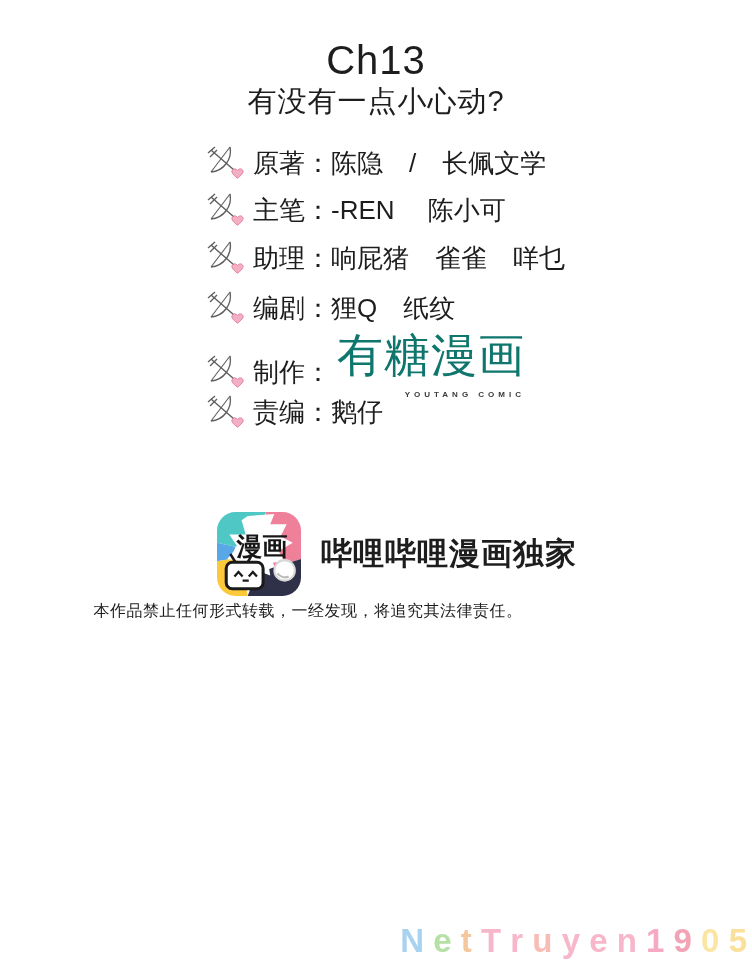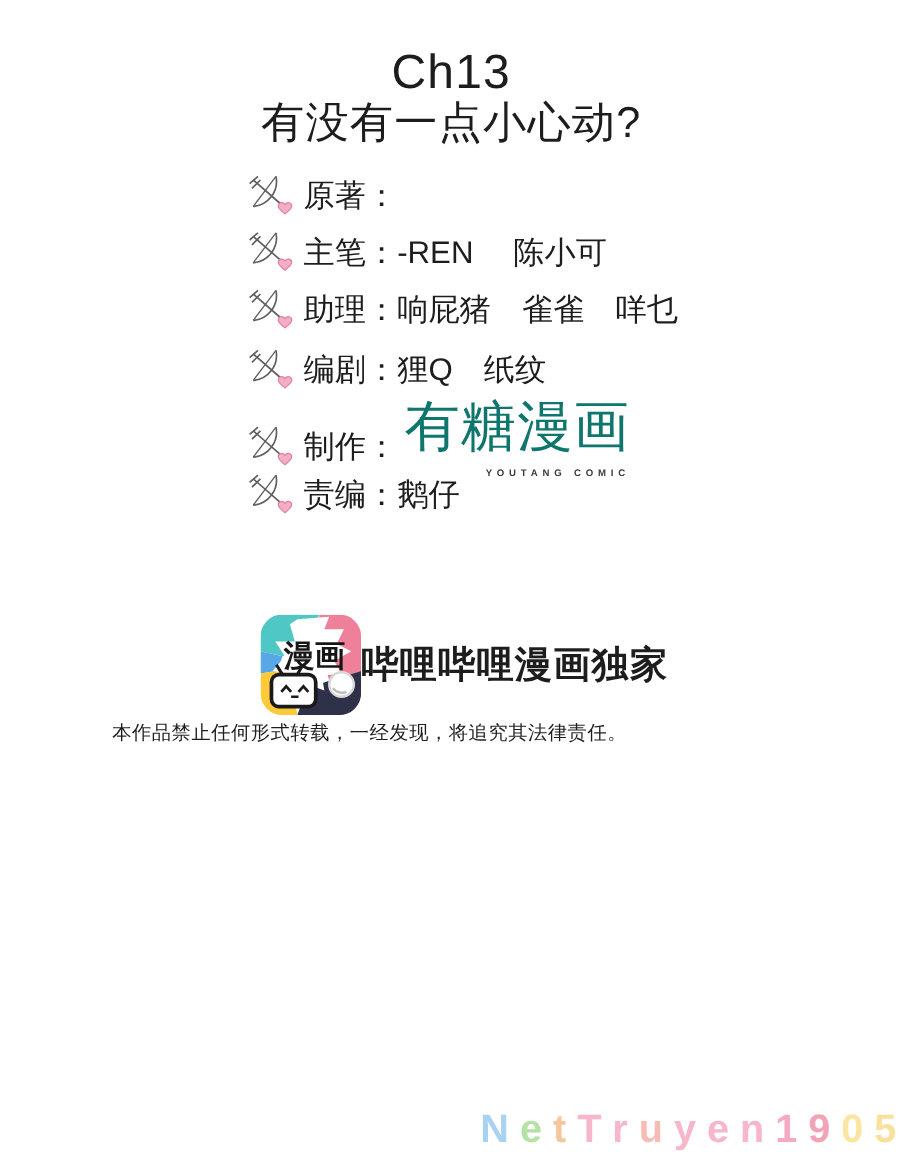--- a/index.html
+++ b/index.html
@@ -3,34 +3,34 @@
 <meta charset="utf-8">
 <style>
   html,body{margin:0;padding:0;background:#ffffff;}
   .page{
     position:relative;width:752px;height:969px;background:#ffffff;
     font-family:"Liberation Sans",sans-serif;color:#1d1d1d;overflow:hidden;
   }
   
   .header{position:absolute;top:36px;left:0;width:752px;text-align:center;}
   .chapter{font-size:40px;line-height:48px;font-weight:500;letter-spacing:1px;}
-  .title{font-size:36px;line-height:35px;font-weight:500;letter-spacing:1px;}
+  .title{font-size:29px;line-height:35px;font-weight:500;letter-spacing:1px;}
   
   .credit-row{position:absolute;left:206px;display:flex;align-items:center;font-size:26px;line-height:36px;white-space:pre;}
   .row-0{top:145px}.row-1{top:192px}.row-2{top:240px}.row-3{top:290px}.row-4{top:331px}.row-5{top:394px}
   .bow-icon{width:40px;height:36px;margin-right:7px;flex:none;}
   .role{font-weight:500;}
   .names{font-weight:500;}
   .studio{display:flex;flex-direction:column;margin-left:6px;}
   .studio-text{font-size:46px;line-height:48px;font-weight:500;letter-spacing:1px;color:#0f766e;}
   .studio-caption{font-size:8px;letter-spacing:4px;text-align:right;color:#3a3a3a;margin-top:-2px;font-weight:700;}
   
   .publisher{position:absolute;left:217px;top:512px;height:84px;display:flex;align-items:center;}
   .bili-icon{width:84px;height:84px;flex:none;}
-  .publisher-title{font-size:31px;font-weight:700;letter-spacing:1px;white-space:pre;}
+  .publisher-title{font-size:31px;font-weight:700;letter-spacing:1px;white-space:pre;padding-left:20px;}
   
   .disclaimer{position:absolute;top:601px;left:0;width:616px;text-align:center;font-size:16px;font-weight:500;letter-spacing:0.5px;}
   
   .watermark{position:absolute;right:5px;bottom:9px;font-size:33px;font-weight:700;letter-spacing:0px;
     text-shadow:-1px -1px 0 #fff,1px -1px 0 #fff,-1px 1px 0 #fff,1px 1px 0 #fff,0 0 3px #fff;}
   .wm-letter{display:inline-block;}
 </style>
 </head>
 <body>
 
@@ -43,20 +43,21 @@
 
   <div class="credit-row row-0">
     <svg class="bow-icon" viewBox="0 0 40 36">
       <path d="M2 8 L9 2 M4 12 L11 5" stroke="#5f5f5f" stroke-width="1.4" fill="none"></path>
       <path d="M5 5 L28 25" stroke="#5f5f5f" stroke-width="1.4" fill="none"></path>
       <path d="M24 2 A 21 21 0 0 1 5 27" stroke="#5f5f5f" stroke-width="1.4" fill="none"></path>
       <path d="M24 2 L5 27" stroke="#5f5f5f" stroke-width="1.1" fill="none"></path>
       <path d="M31.5 25.5 c -1.6 -2.6 -5.6 -1.9 -5.6 1.1 0 2.4 3 4.4 5.6 6.6 2.6 -2.2 5.6 -4.2 5.6 -6.6 0 -3 -4 -3.7 -5.6 -1.1 z" fill="#f3afc3" stroke="#e2809e" stroke-width="1"></path>
     </svg>
     <span class="role">原著：</span>
+    <span class="names">陈隐　/　长佩文学</span>
   </div>
 
   <div class="credit-row row-1">
     <svg class="bow-icon" viewBox="0 0 40 36">
       <path d="M2 8 L9 2 M4 12 L11 5" stroke="#5f5f5f" stroke-width="1.4" fill="none"></path>
       <path d="M5 5 L28 25" stroke="#5f5f5f" stroke-width="1.4" fill="none"></path>
       <path d="M24 2 A 21 21 0 0 1 5 27" stroke="#5f5f5f" stroke-width="1.4" fill="none"></path>
       <path d="M24 2 L5 27" stroke="#5f5f5f" stroke-width="1.1" fill="none"></path>
       <path d="M31.5 25.5 c -1.6 -2.6 -5.6 -1.9 -5.6 1.1 0 2.4 3 4.4 5.6 6.6 2.6 -2.2 5.6 -4.2 5.6 -6.6 0 -3 -4 -3.7 -5.6 -1.1 z" fill="#f3afc3" stroke="#e2809e" stroke-width="1"></path>
     </svg>

